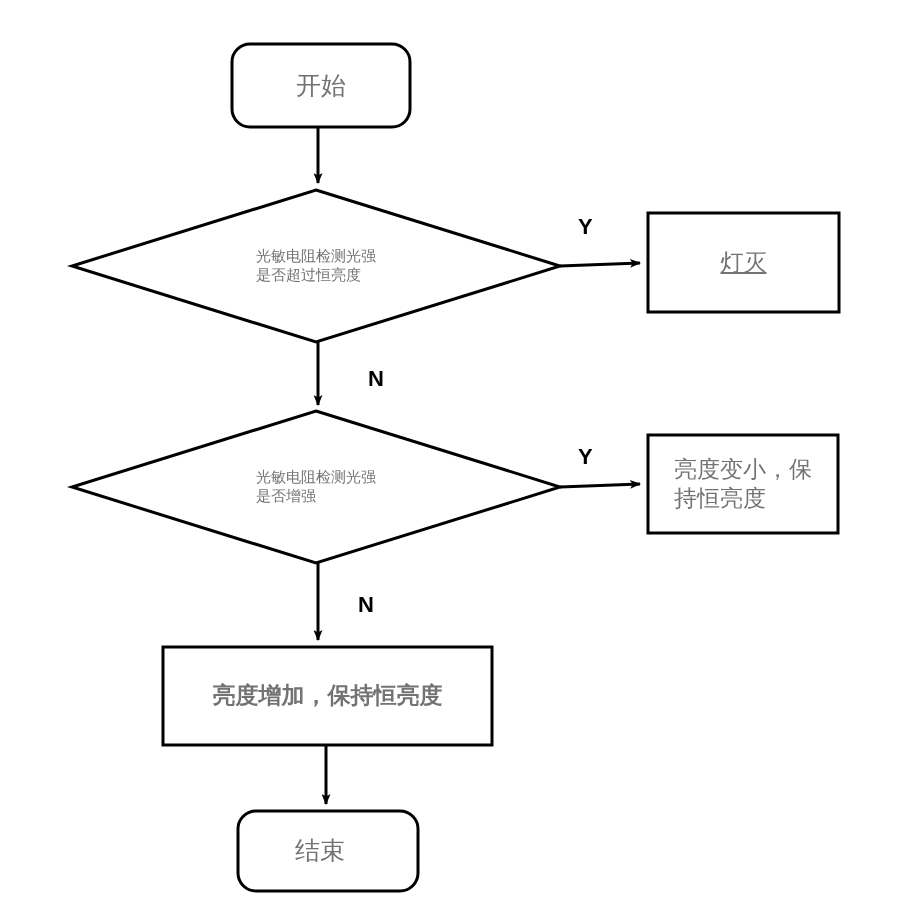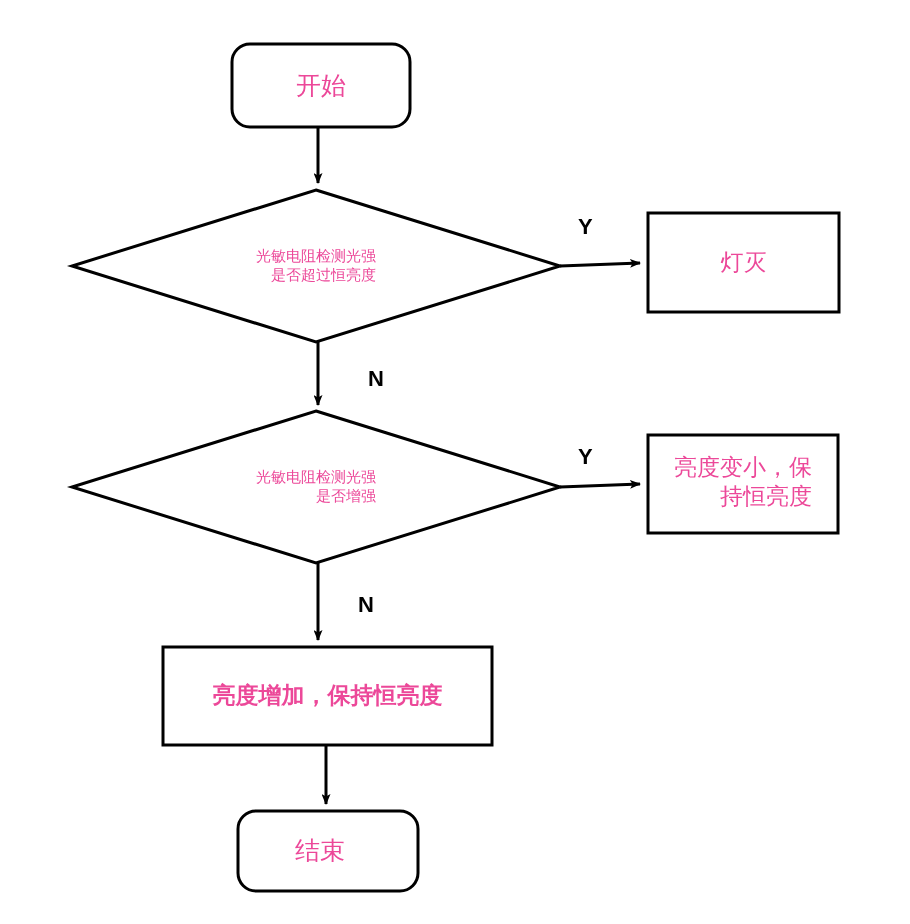--- a/index.html
+++ b/index.html
@@ -22,22 +22,22 @@
     left: 0;
     top: 0;
     width: 910px;
     height: 924px;
   }
   .node-label {
     position: absolute;
     display: flex;
     align-items: center;
     justify-content: center;
-    text-align: right;
-    color: #ec4899;
+    text-align: left;
+    color: #737373;
     line-height: 1.28;
     white-space: pre-line;
     pointer-events: none;
     border-radius: 23px;
   }
   .terminal-label {
     font-size: 25px;
   }
   .decision-label {
     font-size: 15px;
@@ -90,26 +90,26 @@
     <line x1="326" y1="745" x2="326" y2="804" stroke="#000000" stroke-width="3" marker-end="url(#arrowhead)"></line>
 
     <rect x="238" y="811" width="180" height="80" rx="18" ry="18" fill="#ffffff" stroke="#000000" stroke-width="3"></rect>
   </svg>
 
   <div class="node-label terminal-label" style="left:232px; top:44px; width:178px; height:83px;">开始</div>
 
   <div class="node-label decision-label" style="left:152px; top:216px; width:328px; height:100px;">光敏电阻检测光强
 是否超过恒亮度</div>
 
-  <div class="node-label process-label" style="left:648px; top:213px; width:191px; height:99px;">灯灭</div>
+  <div class="node-label process-label" style="left:648px; top:213px; width:191px; height:99px;text-decoration:underline;">灯灭</div>
 
   <div class="node-label decision-label" style="left:152px; top:437px; width:328px; height:100px;">光敏电阻检测光强
 是否增强</div>
 
-  <div class="node-label process-label" style="left:652px; top:435px; width:182px; height:98px;font-family:Liberation Mono, monospace;">亮度变小，保
+  <div class="node-label process-label" style="left:652px; top:435px; width:182px; height:98px;">亮度变小，保
 持恒亮度</div>
 
   <div class="node-label process-label" style="left:163px; top:647px; width:329px; height:98px;font-weight:bold;">亮度增加，保持恒亮度</div>
 
   <div class="node-label terminal-label" style="left:238px; top:811px; width:164px; height:80px;">结束</div>
 
   <div class="edge-label" style="left:578px; top:214px;">Y</div>
 
   <div class="edge-label" style="left:368px; top:366px;">N</div>
 

